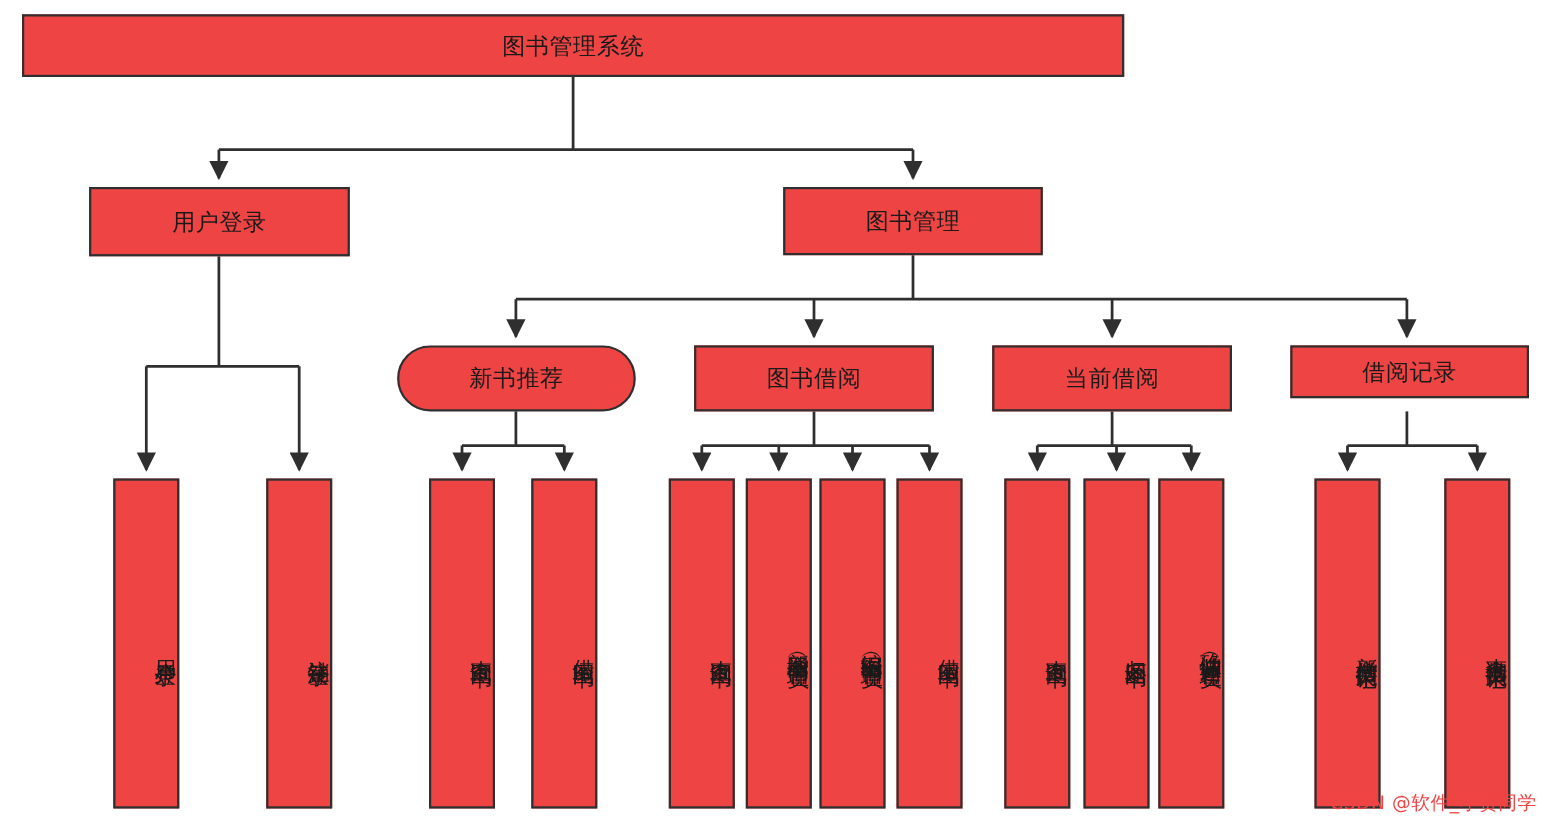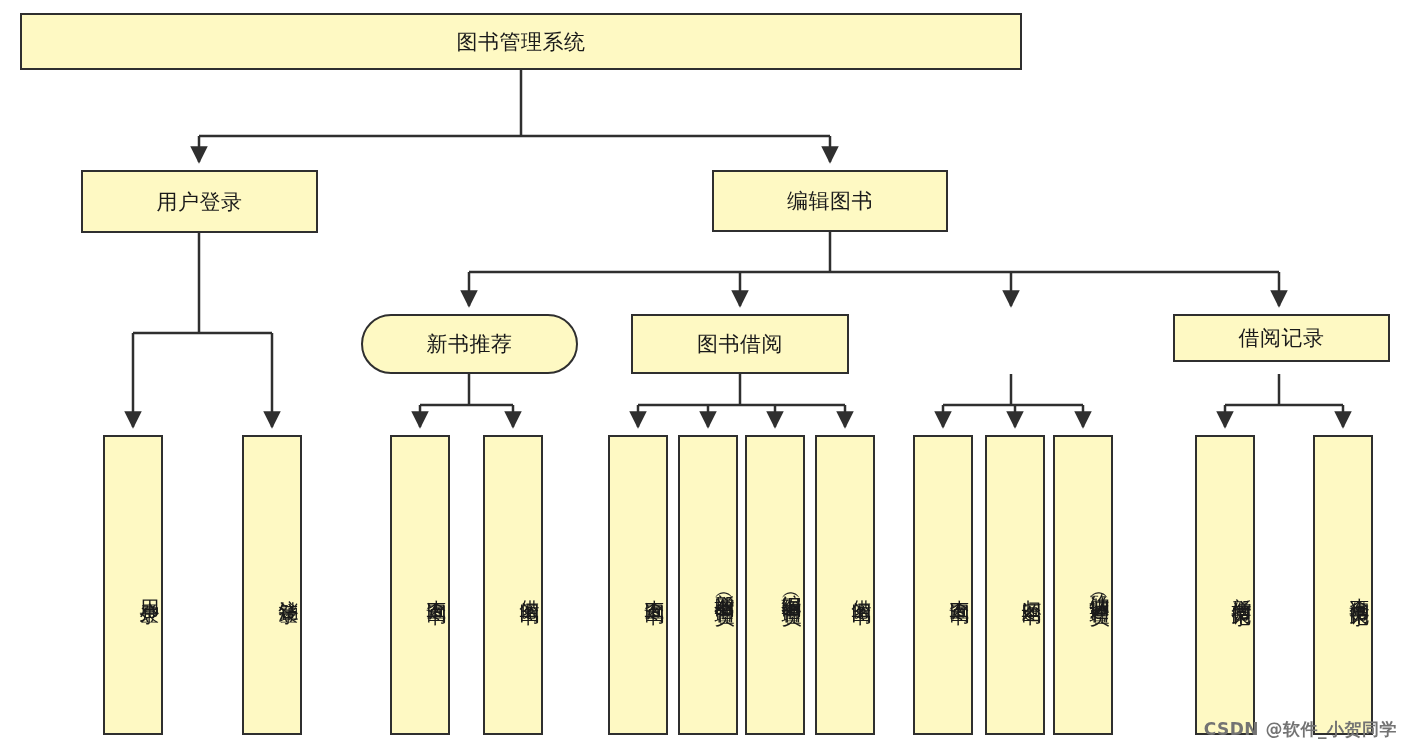--- a/index.html
+++ b/index.html
@@ -20,21 +20,21 @@
   #edges {
     position: absolute;
     left: 0;
     top: 0;
     width: 1405px;
     height: 747px;
   }
   .node {
     position: absolute;
     box-sizing: border-box;
-    background: #fef9c3;
+    background: #ef4444;
     border: 2px solid #2f2f2f;
     display: flex;
     align-items: center;
     justify-content: center;
     color: #1a1a1a;
     font-family: Liberation Serif, serif;
   }
   .node.horiz {
     font-size: 21px;
     letter-spacing: 0.5px;
@@ -55,25 +55,24 @@
     writing-mode: vertical-rl;
     text-orientation: upright;
     letter-spacing: 2px;
     white-space: nowrap;
   }
   #watermark {
     position: absolute;
     right: 8px;
     bottom: 6px;
     font-size: 17px;
-    color: #737373;
+    color: #ef4444;
     letter-spacing: 0.5px;
     white-space: nowrap;
     pointer-events: none;
-    font-weight: bold;
   }
 </style>
 </head>
 <body>
 
 <div id="canvas">
 
   <svg id="edges" viewBox="0 0 1405 747" xmlns="http://www.w3.org/2000/svg">
     <defs>
       <marker id="arw" viewBox="0 0 10 10" refX="9" refY="5" markerWidth="7" markerHeight="7" orient="auto-start-reverse">
@@ -125,28 +124,31 @@
   </svg>
 
   <div class="node horiz" style="left:20px; top:13px; width:1002px; height:57px;">
     <span>图书管理系统</span>
   </div>
 
   <div class="node horiz" style="left:81px; top:170px; width:237px; height:63px;">
     <span>用户登录</span>
   </div>
   <div class="node horiz" style="left:712px; top:170px; width:236px; height:62px;">
-    <span>编辑图书</span>
+    <span>图书管理</span>
   </div>
 
   <div class="node horiz" style="left:361px; top:314px; width:217px; height:60px;border-radius:30px;">
     <span>新书推荐</span>
   </div>
   <div class="node horiz" style="left:631px; top:314px; width:218px; height:60px;">
     <span>图书借阅</span>
+  </div>
+  <div class="node horiz" style="left:902px; top:314px; width:218px; height:60px;">
+    <span>当前借阅</span>
   </div>
   <div class="node horiz" style="left:1173px; top:314px; width:217px; height:48px;">
     <span>借阅记录</span>
   </div>
 
   <div class="node vert" style="left:103px; top:435px; width:60px; height:300px;">
     <span class="vlabel">用户登录</span>
   </div>
   <div class="node vert" style="left:242px; top:435px; width:60px; height:300px;">
     <span class="vlabel">注销登录</span>

